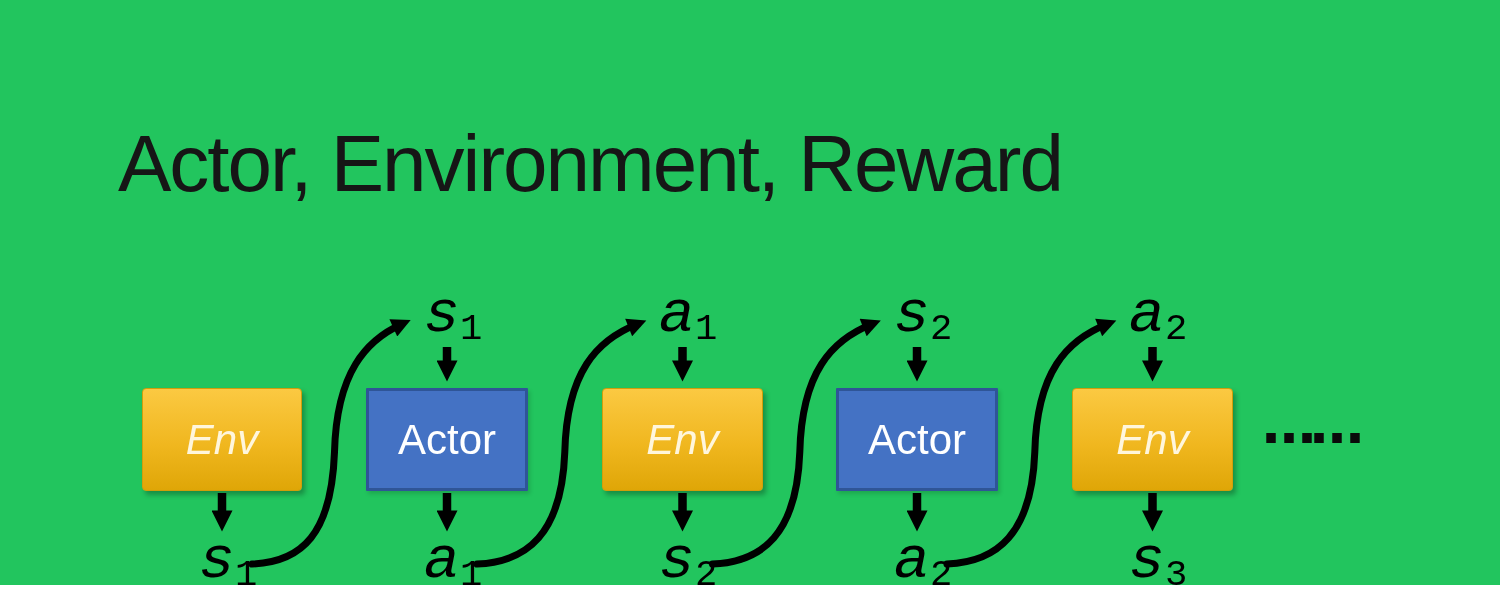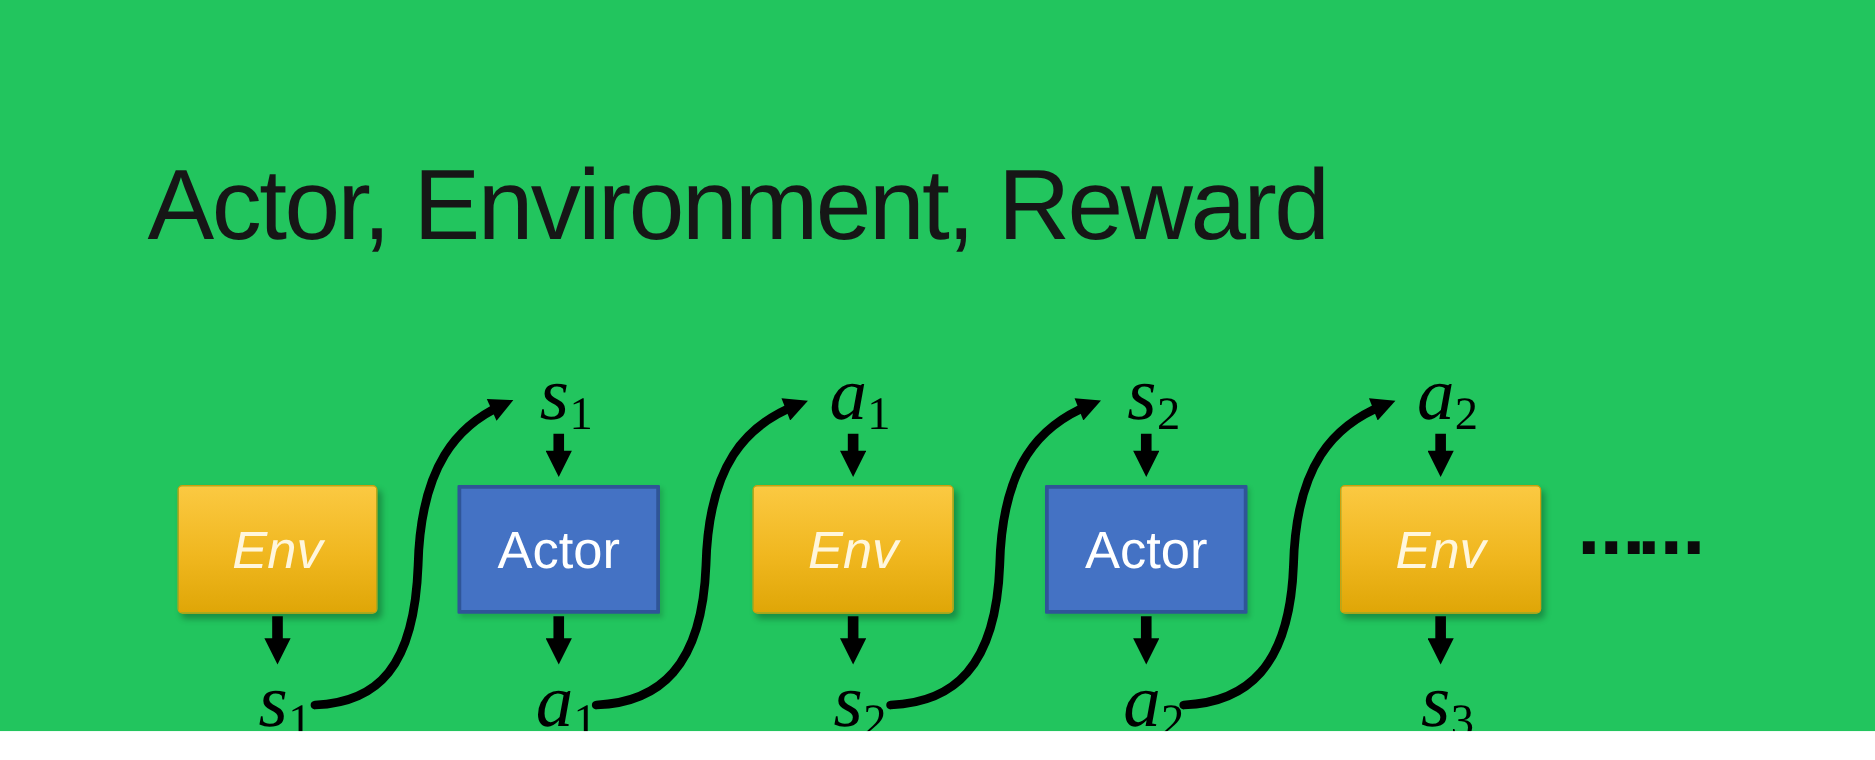--- a/index.html
+++ b/index.html
@@ -51,21 +51,21 @@
   }
   .env-1   { left: 142px;  width: 160px; }
   .actor-1 { left: 366px;  width: 162px; }
   .env-2   { left: 602px;  width: 161px; }
   .actor-2 { left: 836px;  width: 162px; }
   .env-3   { left: 1072px; width: 161px; }
 
   .io-label {
     position: absolute;
     transform: translateX(-50%);
-    font-family: Liberation Serif, serif;
+    font-family: Liberation Mono, monospace;
     font-style: italic;
     font-size: 60px;
     line-height: 60px;
     color: #000000;
     white-space: nowrap;
     z-index: 3;
   }
   .io-label sub {
     font-style: normal;
     font-size: 0.62em;

